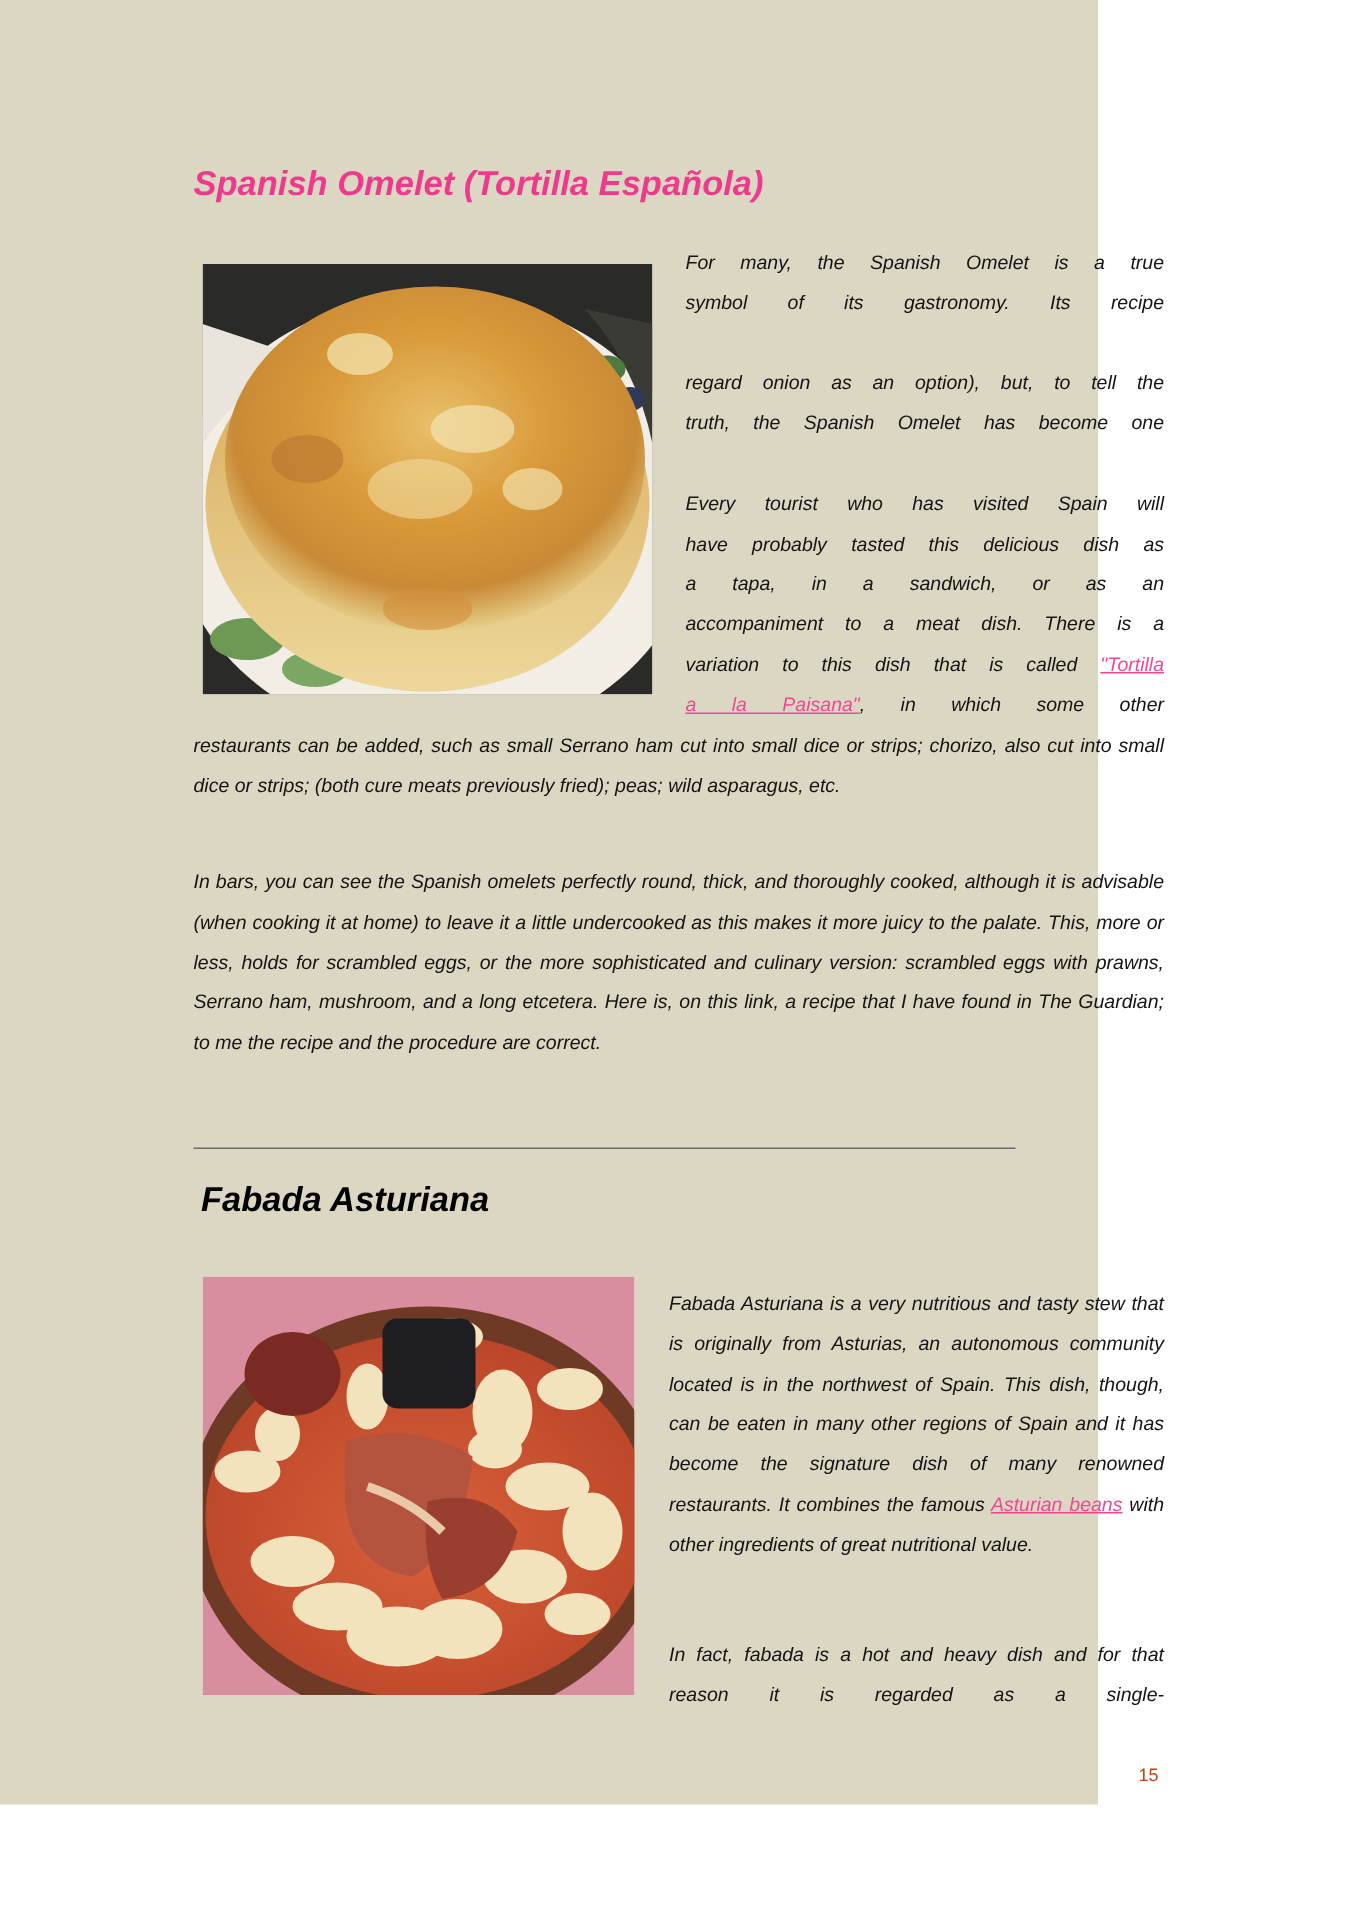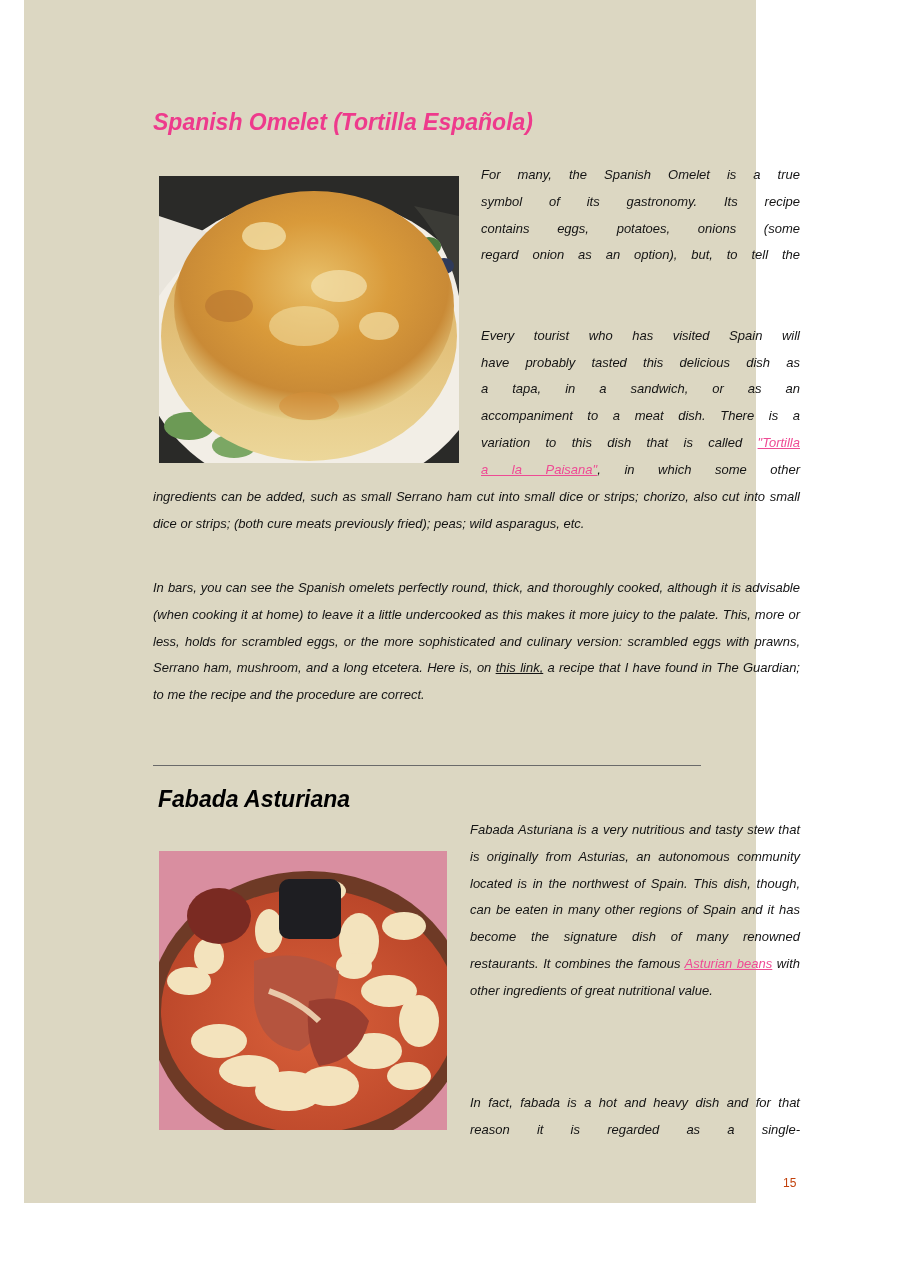--- a/index.html
+++ b/index.html
@@ -7,41 +7,40 @@
     width: 906px; height: 1280px;
     background: #ffffff;
     position: relative;
     overflow: hidden;
     font-family: "Liberation Sans", sans-serif;
   }
   .page {
     position: absolute; left: 0; top: 0;
     width: 732px; height: 1203px;
     background: #dcd7c2;
-    margin-left: 24px;
   }
   .h1 {
     position: absolute; left: 129px; top: 106px;
     font-size: 23px; font-weight: bold; font-style: italic;
     color: #ee3a8c; margin: 0; line-height: 32px;
     white-space: nowrap;
   }
   .h2 {
     position: absolute; left: 134px; top: 783px;
     font-size: 23px; font-weight: bold; font-style: italic;
     color: #000000; margin: 0; line-height: 32px;
     white-space: nowrap;
   }
   .txt {
     font-size: 13px; font-style: italic; color: #141414;
     line-height: 26.8px; text-align: justify; margin: 0;
   }
   .abs { position: absolute; }
   .link-pink { color: #ee4a94; text-decoration: underline; }
-  .link-dark { color: #141414; text-decoration: underline; }
+  .link-dark { color: #141414; }
   .photo {
     position: absolute; overflow: hidden;
   }
   .rule {
     position: absolute; left: 129px; top: 765px;
     width: 548px; height: 0; border-top: 1px solid #6a6a6a;
   }
   .page-num {
     position: absolute; left: 759px; top: 1176px;
     font-size: 12px; color: #c2410c;
@@ -84,35 +83,35 @@
       <ellipse cx="220" cy="150" rx="20" ry="14" fill="#f2e0a8" opacity="0.7"></ellipse>
       <ellipse cx="70" cy="130" rx="24" ry="16" fill="#b87530" opacity="0.6"></ellipse>
       <ellipse cx="150" cy="230" rx="30" ry="14" fill="#d4903b" opacity="0.6"></ellipse>
     </svg>
   </div>
 
   <div class="abs" style="left:457px; top:162px; width:319px;">
     <p class="txt" style="text-align-last: justify;">
       <span>For many, the Spanish Omelet is a true</span><br>
       <span>symbol of its gastronomy. Its recipe</span><br>
-      <span>contains eggs, potatoes, onions (some</span><br>
+      <br>
       <span>regard onion as an option), but, to tell the</span><br>
-      <br>
+      <span>truth, the Spanish Omelet has become one</span><br>
       <br>
       <span>Every tourist who has visited Spain will</span><br>
       <span>have probably tasted this  delicious dish as</span><br>
       <span>a tapa, in a sandwich, or as an</span><br>
       <span>accompaniment to a meat dish. There is a</span><br>
       <span>variation to this dish that is called </span><a class="link-pink">"Tortilla</a><br>
       <a class="link-pink">a la Paisana"</a><span>, in which some other</span>
     </p>
   </div>
 
   <div class="abs" style="left:129px; top:484px; width:647px;">
-    <p class="txt">ingredients can be added, such as small Serrano ham cut into small dice or strips; chorizo, also cut into small dice or strips;  (both cure meats previously fried); peas; wild asparagus, etc.</p>
+    <p class="txt">restaurants can be added, such as small Serrano ham cut into small dice or strips; chorizo, also cut into small dice or strips;  (both cure meats previously fried); peas; wild asparagus, etc.</p>
   </div>
 
   <div class="abs" style="left:129px; top:575px; width:647px;">
     <p class="txt">
       <span>In bars, you can see the Spanish omelets perfectly round, thick, and thoroughly cooked, although it is advisable (when cooking it at home) to leave it a little undercooked as this makes it more juicy to the palate. This, more or less, holds for scrambled eggs, or the more sophisticated and culinary version: scrambled eggs with prawns, Serrano ham, mushroom, and a long etcetera. Here is, on </span><a class="link-dark">this link,</a><span> a recipe that I have found in The Guardian; to me the recipe and the procedure are correct.</span>
     </p>
   </div>
 
   <div class="rule"></div>
 
@@ -147,21 +146,21 @@
         <ellipse cx="50" cy="105" rx="15" ry="18"></ellipse>
       </g>
       <ellipse cx="60" cy="65" rx="32" ry="28" fill="#7a2a22"></ellipse>
       <rect x="120" y="28" width="62" height="60" rx="10" fill="#1e1e22"></rect>
       <path d="M95 110 Q140 95 180 120 Q175 180 140 200 Q100 195 95 150 Z" fill="#b5543e"></path>
       <path d="M150 150 Q190 140 210 170 Q200 210 160 215 Q145 190 150 150 Z" fill="#9a3e30"></path>
       <path d="M110 140 Q140 150 160 170" stroke="#e9c9a9" stroke-width="6" fill="none"></path>
     </svg>
   </div>
 
-  <div class="abs" style="left:446px; top:817px; width:330px;">
+  <div class="abs" style="left:446px; top:856px; width:330px;">
     <p class="txt">
       <span>Fabada Asturiana is a very nutritious and tasty stew that is originally from Asturias, an autonomous community located is in the northwest of Spain. This dish, though, can be eaten in many other regions of Spain and it has become the signature dish of many renowned restaurants. It combines the famous </span><a class="link-pink">Asturian beans</a><span> with other ingredients of great nutritional value.</span>
     </p>
   </div>
 
   <div class="abs" style="left:446px; top:1090px; width:330px;">
     <p class="txt" style="text-align-last: justify;">In fact, fabada is a hot and heavy dish and for that reason it is regarded as a single-</p>
   </div>
 
   <div class="page-num">15</div>

